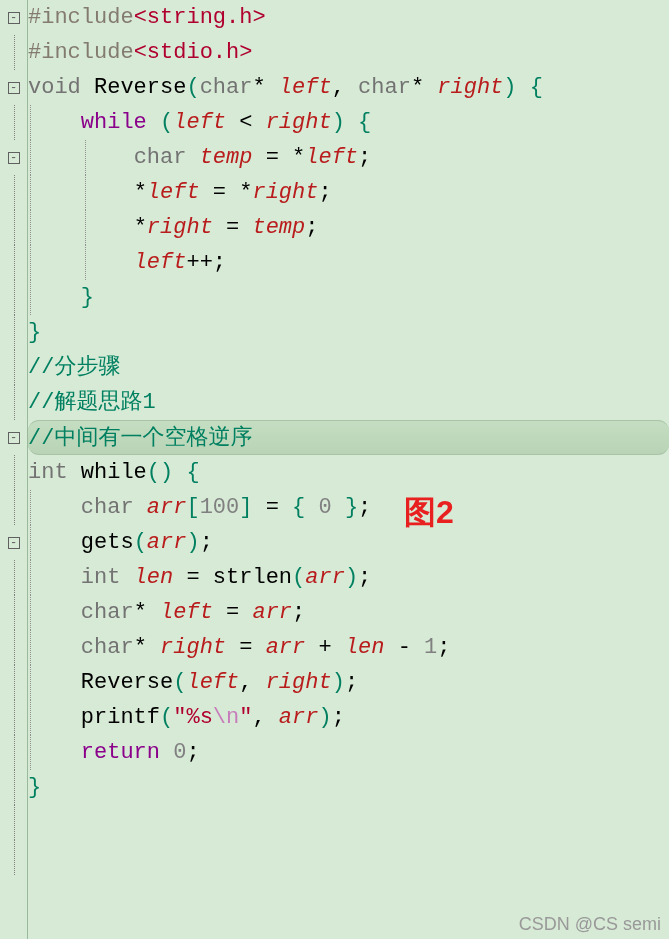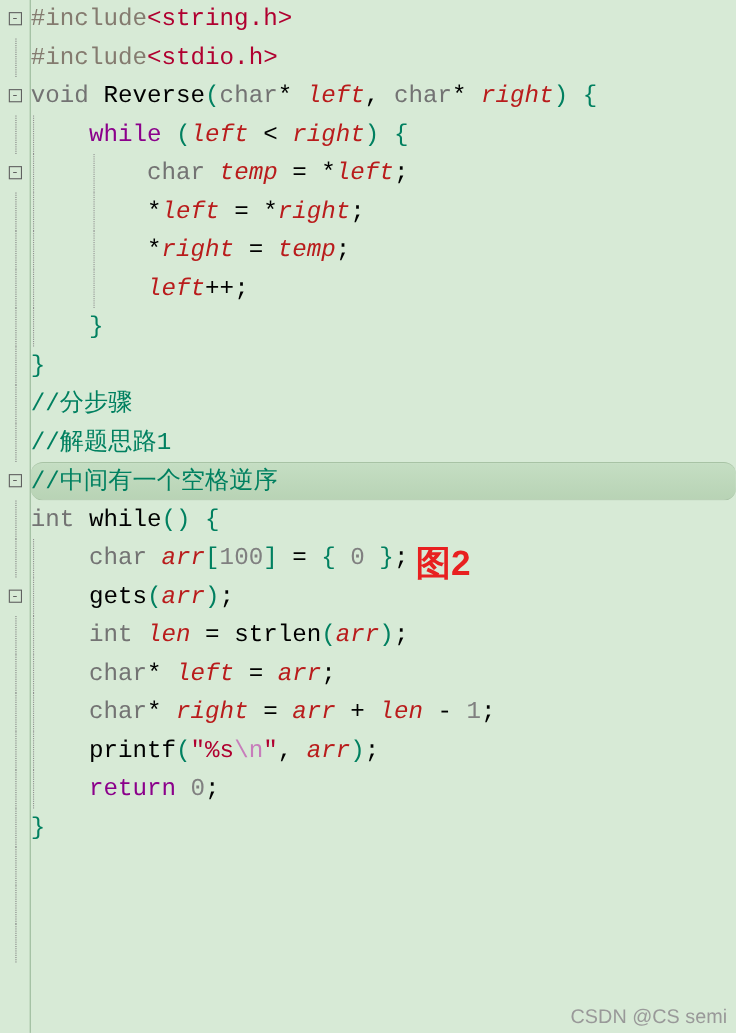--- a/index.html
+++ b/index.html
@@ -84,20 +84,21 @@
     .kw-num { color: #808080; }
     .kw-string { color: #b00030; }
     .kw-escape { color: #c77dbb; }
     .annotation {
       position: absolute;
       color: #e82020;
       font-weight: bold;
       font-size: 32px;
       font-family: "SimHei", sans-serif;
       pointer-events: none;
+      margin-left: 26px;
     }
     .watermark {
       position: absolute;
       bottom: 4px;
       right: 8px;
       color: #999999;
       font-size: 18px;
       font-family: sans-serif;
     }
   </style>
@@ -185,20 +186,21 @@
       <div class="line"><span class="kw-brace">}</span></div>
       <div class="line"><span class="kw-comment">//分步骤</span></div>
       <div class="line"><span class="kw-comment">//解题思路1</span></div>
       <div class="line highlight-line"><span class="kw-comment">//中间有一个空格逆序</span></div>
       <div class="line"><span class="kw-type">int</span><span> </span><span class="kw-func">while</span><span class="kw-paren">()</span><span> </span><span class="kw-brace">{</span></div>
       <div class="line"><span>    </span><span class="kw-type">char</span><span> </span><span class="kw-var">arr</span><span class="kw-bracket">[</span><span class="kw-num">100</span><span class="kw-bracket">]</span><span> </span><span class="kw-op">=</span><span> </span><span class="kw-brace">{</span><span> </span><span class="kw-num">0</span><span> </span><span class="kw-brace">}</span><span class="kw-punct">;</span><span style="position: absolute; left: 2px; top: 0px; bottom: 0px; border-left: 1px dotted rgb(144, 144, 144);"></span></div>
       <div class="line"><span>    </span><span class="kw-func">gets</span><span class="kw-paren">(</span><span class="kw-var">arr</span><span class="kw-paren">)</span><span class="kw-punct">;</span><span style="position: absolute; left: 2px; top: 0px; bottom: 0px; border-left: 1px dotted rgb(144, 144, 144);"></span></div>
       <div class="line"><span>    </span><span class="kw-type">int</span><span> </span><span class="kw-var">len</span><span> </span><span class="kw-op">=</span><span> </span><span class="kw-func">strlen</span><span class="kw-paren">(</span><span class="kw-var">arr</span><span class="kw-paren">)</span><span class="kw-punct">;</span><span style="position: absolute; left: 2px; top: 0px; bottom: 0px; border-left: 1px dotted rgb(144, 144, 144);"></span></div>
       <div class="line"><span>    </span><span class="kw-type">char</span><span class="kw-op">*</span><span> </span><span class="kw-var">left</span><span> </span><span class="kw-op">=</span><span> </span><span class="kw-var">arr</span><span class="kw-punct">;</span><span style="position: absolute; left: 2px; top: 0px; bottom: 0px; border-left: 1px dotted rgb(144, 144, 144);"></span></div>
       <div class="line"><span>    </span><span class="kw-type">char</span><span class="kw-op">*</span><span> </span><span class="kw-var">right</span><span> </span><span class="kw-op">=</span><span> </span><span class="kw-var">arr</span><span> </span><span class="kw-op">+</span><span> </span><span class="kw-var">len</span><span> </span><span class="kw-op">-</span><span> </span><span class="kw-num">1</span><span class="kw-punct">;</span><span style="position: absolute; left: 2px; top: 0px; bottom: 0px; border-left: 1px dotted rgb(144, 144, 144);"></span></div>
+      <div class="line"><span>    </span><span class="kw-func">Reverse</span><span class="kw-paren">(</span><span class="kw-var">left</span><span class="kw-punct">, </span><span class="kw-var">right</span><span class="kw-paren">)</span><span class="kw-punct">;</span><span style="position: absolute; left: 2px; top: 0px; bottom: 0px; border-left: 1px dotted rgb(144, 144, 144);"></span></div>
       <div class="line"><span>    </span><span class="kw-func">printf</span><span class="kw-paren">(</span><span class="kw-string">"%s</span><span class="kw-escape">\n</span><span class="kw-string">"</span><span class="kw-punct">, </span><span class="kw-var">arr</span><span class="kw-paren">)</span><span class="kw-punct">;</span><span style="position: absolute; left: 2px; top: 0px; bottom: 0px; border-left: 1px dotted rgb(144, 144, 144);"></span></div>
       <div class="line"><span>    </span><span class="kw-keyword">return</span><span> </span><span class="kw-num">0</span><span class="kw-punct">;</span><span style="position: absolute; left: 2px; top: 0px; bottom: 0px; border-left: 1px dotted rgb(144, 144, 144);"></span></div>
       <div class="line"><span class="kw-brace">}</span></div>
     </div>
 </div>
 
 <div class="annotation" style="left:378px; top:491px;">图2</div>
 <div class="watermark">CSDN @CS semi</div>
 
 </body></html>

